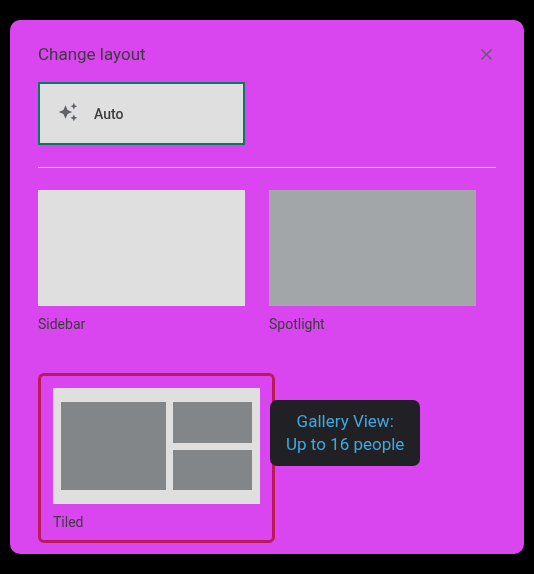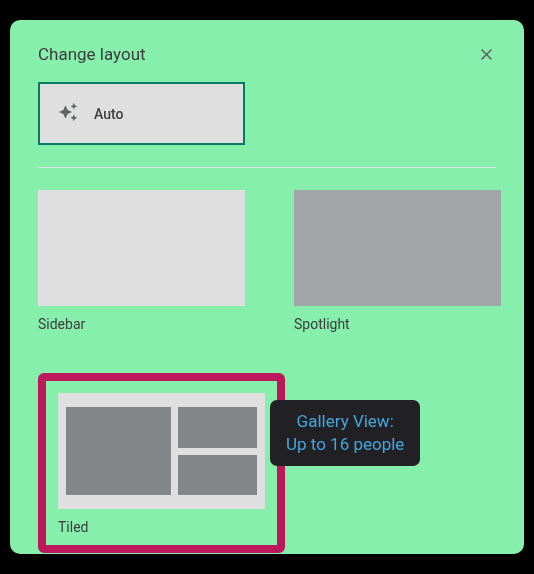--- a/index.html
+++ b/index.html
@@ -12,21 +12,21 @@
       font-family: -apple-system, BlinkMacSystemFont, "Segoe UI", Roboto, Arial, sans-serif;
       background: #000;
       width: 534px;
       height: 574px;
       display: flex;
       align-items: center;
       justify-content: center;
     }
     
     .dialog {
-      background: #86efac;
+      background: #d946ef;
       width: 514px;
       height: 534px;
       border-radius: 10px;
       padding: 24px 28px;
       position: relative;
     }
     
     .header {
       display: flex;
       justify-content: space-between;
@@ -72,21 +72,21 @@
     }
     
     .divider {
       height: 1px;
       background: #e0e0e0;
       margin-bottom: 22px;
     }
     
     .options-row {
       display: flex;
-      gap: 49px;
+      gap: 24px;
       margin-bottom: 14px;
     }
     
     .option {
       cursor: pointer;
     }
     
     .preview {
       width: 207px;
       height: 116px;
@@ -123,21 +123,21 @@
     .spotlight-preview {
       background: #a3a6a8;
     }
     
     .option-label {
       font-size: 14px;
       color: #3c3c3c;
     }
     
     .tiled-wrapper {
-      border: 8px solid #be185d;
+      border: 3px solid #be185d;
       padding: 12px 12px 10px 12px;
       border-radius: 6px;
       width: fit-content;
       position: relative;
       margin-top: 41px;
     }
     
     .tiled-preview {
       background: #dfdfdf;
       width: 207px;

